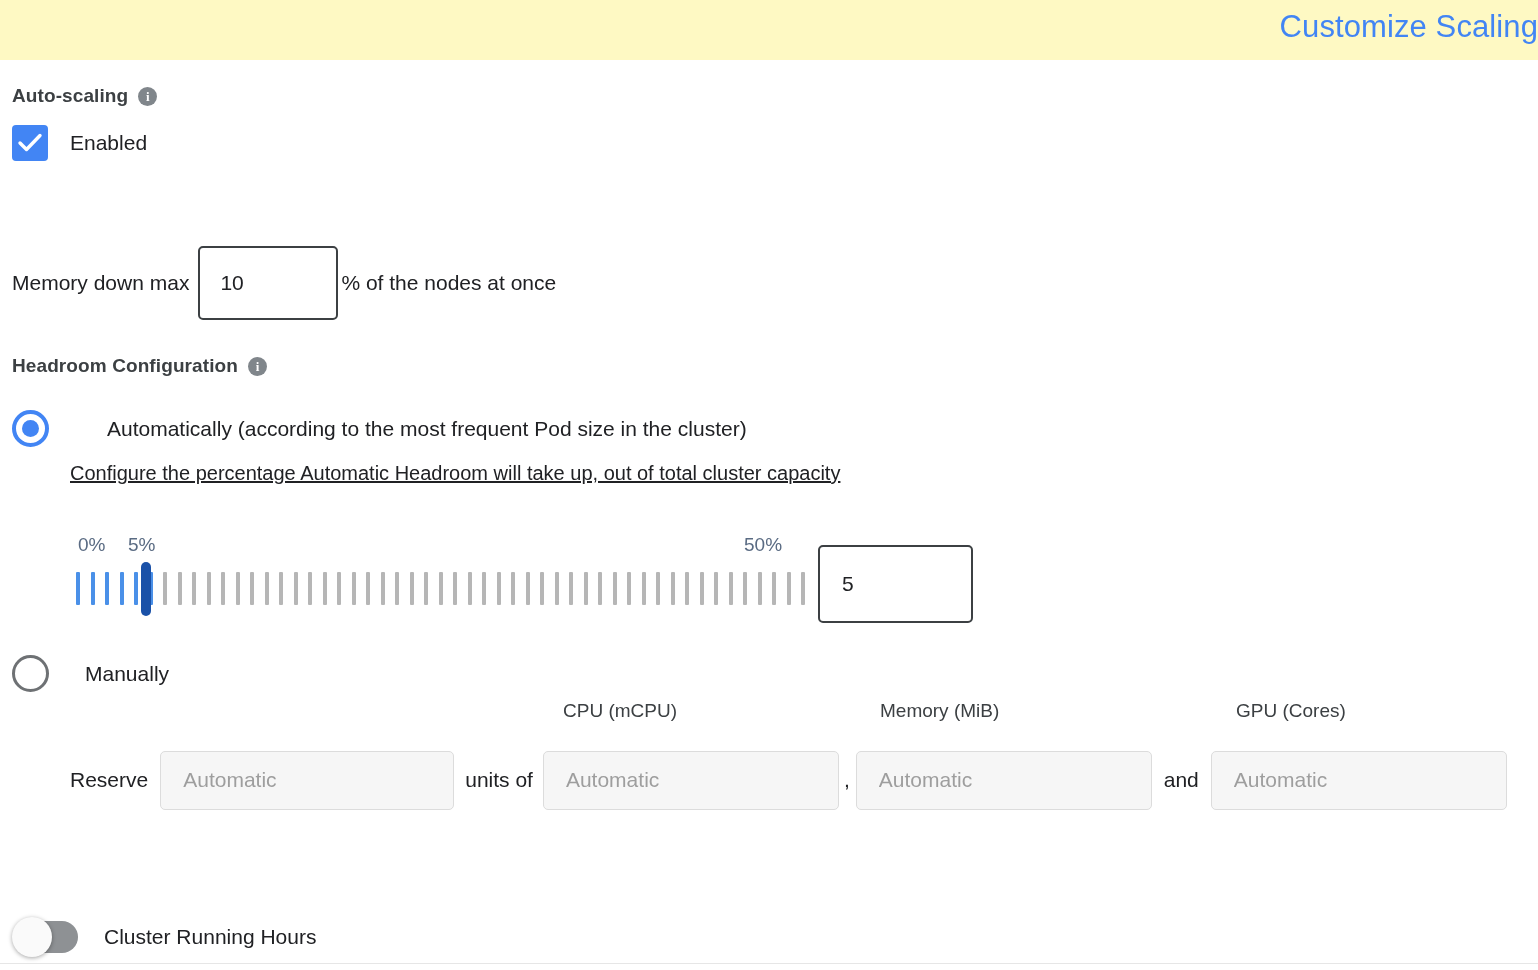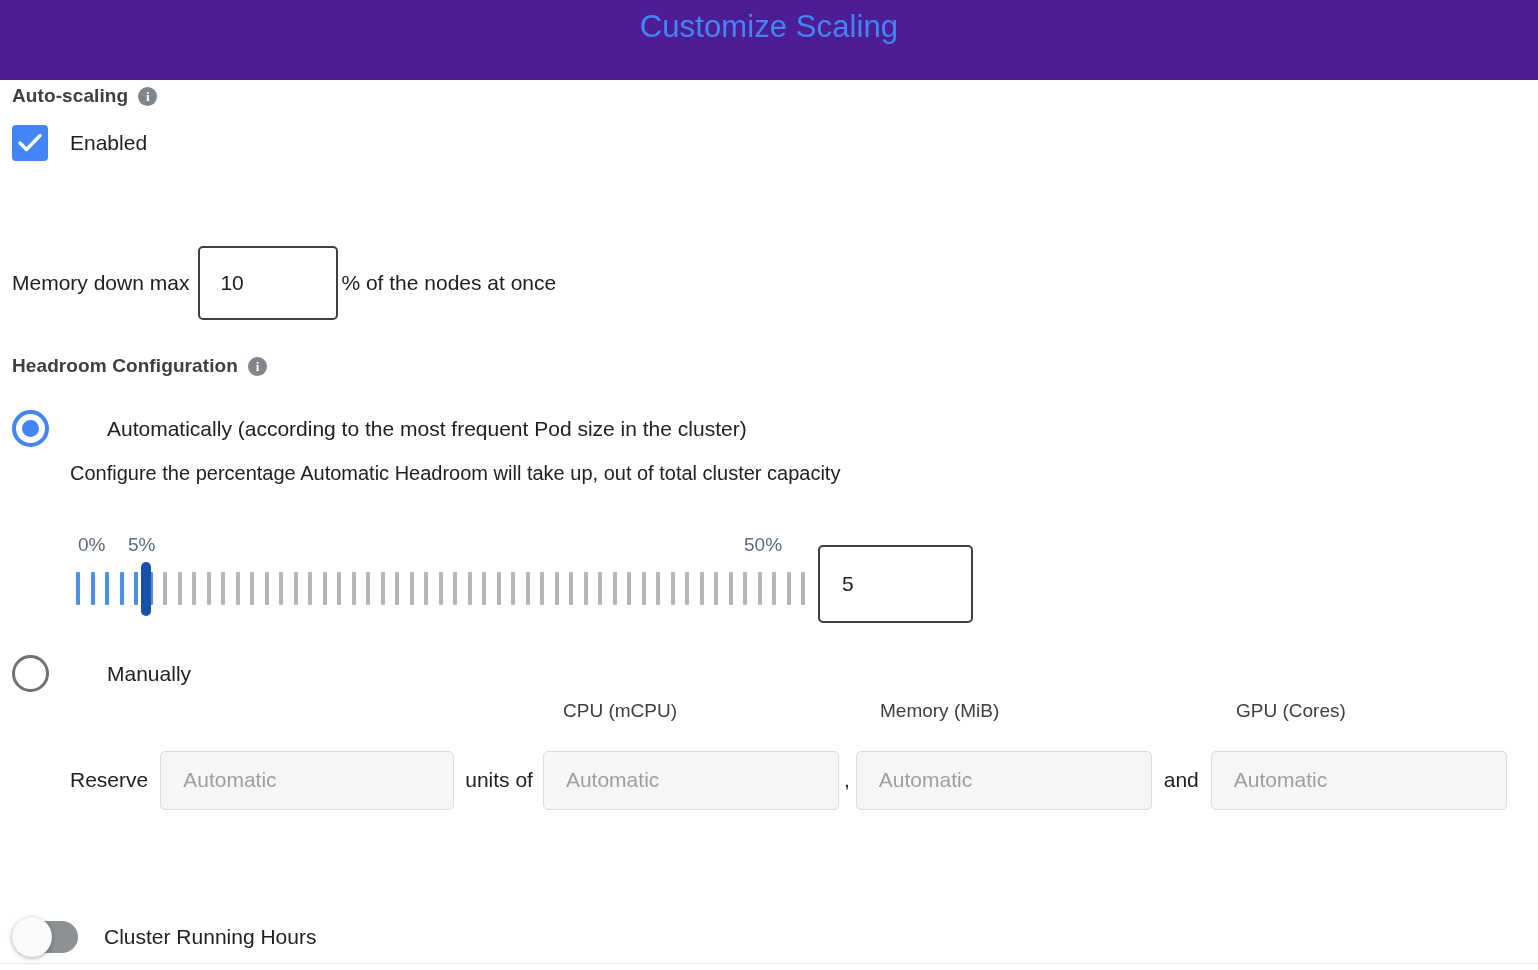--- a/index.html
+++ b/index.html
@@ -10,25 +10,25 @@
   body {
     width: 1538px; height: 970px;
     font-family: "Liberation Sans", sans-serif;
     color: #202124;
     overflow: hidden;
     position: relative;
   }
 
   
   .header {
-    height: 80px;
-    background: #4c1d95;
+    height: 60px;
+    background: #fef9c3;
     display: flex;
     align-items: flex-start;
-    justify-content: center;
+    justify-content: flex-end;
   }
   .header-title {
     color: #4285f4;
     font-size: 31px;
     line-height: 1;
     font-weight: 400;
     padding-top: 11px;
     letter-spacing: 0.1px;
   }
 
@@ -95,21 +95,21 @@
     padding: 0 20px;
     margin-left: 9px;
     outline: none;
   }
   .scaledown-suffix { font-size: 21px; color: #202124; margin-left: 3px; }
 
   
   .headroom-head { position: absolute; left: 12px; top: 355px; }
 
   .radio-row-auto { position: absolute; left: 12px; top: 410px; display: flex; align-items: center; gap: 22px; }
-  .radio-row-manual { position: absolute; left: 12px; top: 655px; display: flex; align-items: center; gap: 22px; }
+  .radio-row-manual { position: absolute; left: 12px; top: 655px; display: flex; align-items: center; }
 
   .radio {
     width: 37px; height: 37px;
     border-radius: 50%;
     flex: none;
     cursor: pointer;
     position: relative;
   }
   .radio.checked { border: 4px solid #4285f4; background: #ffffff; }
   .radio.checked::after {
@@ -119,21 +119,21 @@
     margin: -8.5px 0 0 -8.5px;
     border-radius: 50%;
     background: #4285f4;
   }
   .radio.unchecked { border: 3px solid #6e7174; background: #ffffff; }
 
   .radio-label { font-size: 21px; color: #202124; margin-left: 36px; }
 
   .headroom-sub {
     position: absolute; left: 70px; top: 462px;
-    font-size: 20px; color: #202124;
+    font-size: 20px; color: #202124; text-decoration: underline;
   }
 
   
   .slider-wrap { position: absolute; left: 0; top: 534px; width: 1000px; height: 100px; }
   .tick-label {
     position: absolute;
     font-size: 19px;
     color: #5a6b83;
     top: 0;
   }

